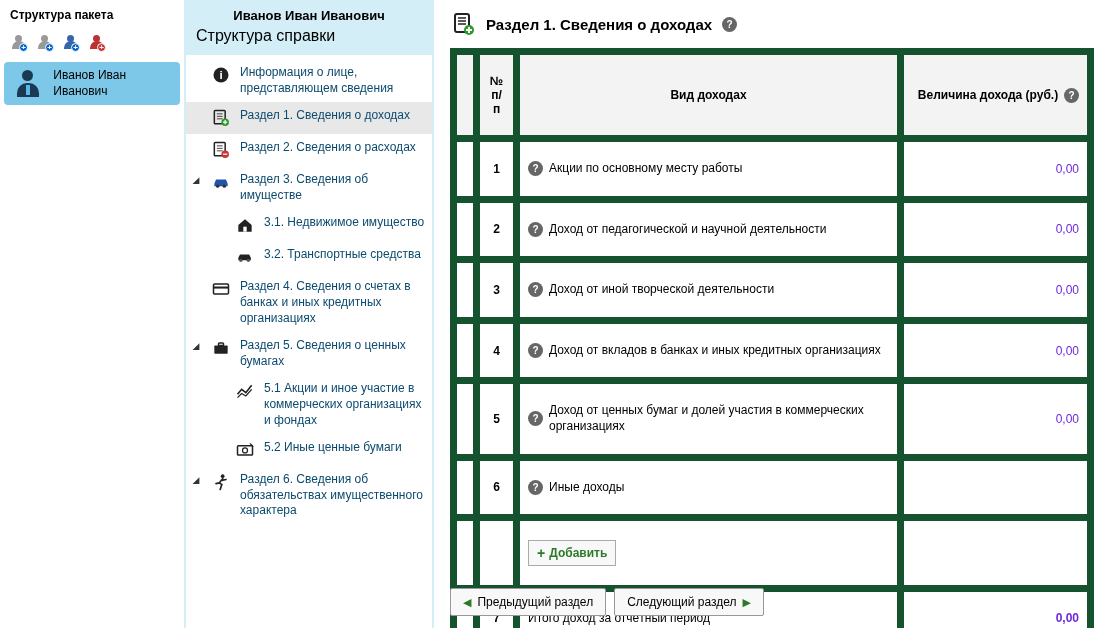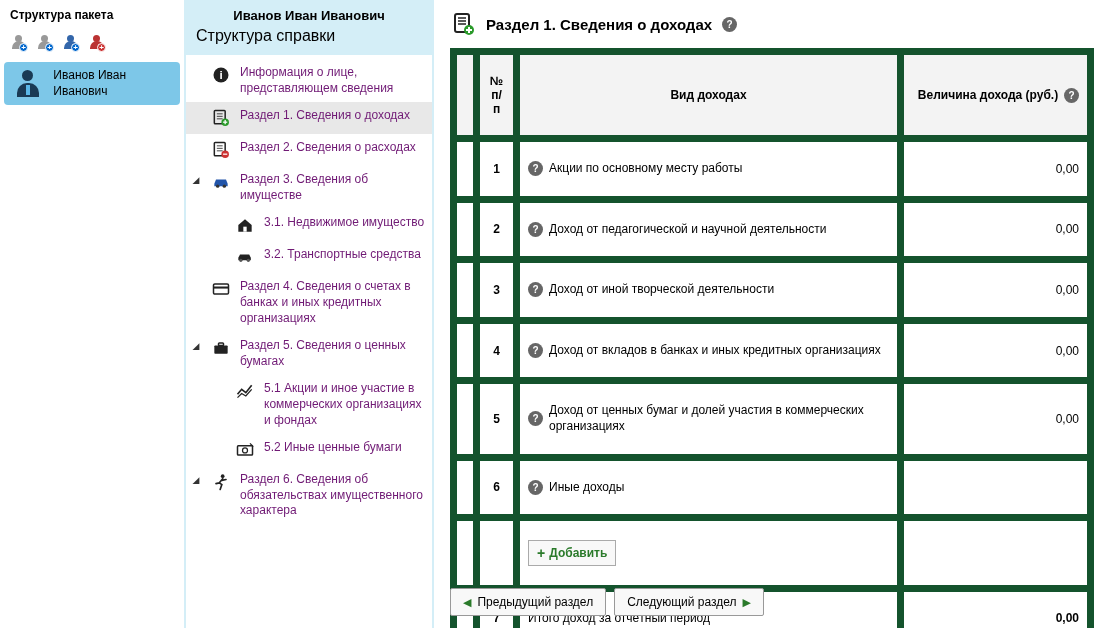--- a/index.html
+++ b/index.html
@@ -21,31 +21,31 @@
     .avatar .av-tie { width:4px; height:10px; background:#5bb8e8; position:absolute; bottom:4px; left:16px; }
     .person-item-name { font-size:12px; line-height:1.3; }
     .mid-panel { width:250px; background:#d4eef7; display:flex; flex-direction:column; }
     .mid-header { font-weight:bold; padding:8px 12px 2px; font-size:13px; text-align:center; }
     .mid-subheader { padding:2px 12px 10px; font-size:16px; }
     .tree { flex:1; background:#fff; margin:0 2px; overflow:auto; padding:4px 0; }
     .tree-item { display:flex; align-items:flex-start; padding:6px 4px; cursor:pointer; gap:8px; }
     .tree-item.active { background:#e8e8e8; }
     .tree-arrow { width:12px; font-size:9px; color:#333; flex-shrink:0; padding-top:3px; text-align:center; }
     .tree-icon { width:22px; height:20px; flex-shrink:0; display:flex; align-items:center; justify-content:center; font-size:15px; }
-    .tree-label { color:#701a75; font-size:12px; line-height:1.3; }
+    .tree-label { color:#0c4a6e; font-size:12px; line-height:1.3; }
     .tree-item.sub { padding-left:28px; }
     .main-panel { flex:1; padding:12px 16px; display:flex; flex-direction:column; position:relative; }
     .main-header { display:flex; align-items:center; gap:10px; margin-bottom:12px; }
     .main-title { font-weight:bold; font-size:15px; }
     .help-icon { width:15px; height:15px; background:#666; border-radius:50%; color:#fff; display:inline-flex; align-items:center; justify-content:center; font-size:10px; font-weight:bold; cursor:pointer; flex-shrink:0; }
     .income-table { width:100%; border-collapse:collapse; font-size:12px; }
     .income-table th, .income-table td { border:7px solid #14532d; padding:19px 8px; text-align:left; vertical-align:middle; }
     .income-table th { background:#f3f3f3; font-weight:bold; text-align:center; }
     .income-table .col-num { width:40px; text-align:center; font-weight:bold; }
-    .income-table .col-amount { width:190px; text-align:right; color:#000000; }
+    .income-table .col-amount { width:190px; text-align:right; color:#6d28d9; }
     .income-table .col-amount.total { font-weight:bold; }
     .col-check { width:20px; }
     .type-cell { display:flex; align-items:center; gap:6px; line-height:1.3; }
     .add-btn { color:#2a7a2a; font-weight:bold; padding:4px 8px; border:1px solid #aaa; background:#f8f8f8; cursor:pointer; font-size:12px; display:inline-flex; align-items:center; gap:4px; }
     .add-btn .plus { color:#2a7a2a; font-size:14px; }
     .nav-buttons { position:absolute; bottom:12px; left:16px; display:flex; gap:8px; }
     .nav-btn { padding:6px 12px; border:1px solid #999; background:#f8f8f8; cursor:pointer; font-size:12px; display:flex; align-items:center; gap:6px; border-radius:2px; }
     .nav-arrow { color:#2a7a2a; font-size:11px; }
     .icon-svg { width:22px; height:20px; }
     .doc-icon-main { width:26px; height:24px; }

